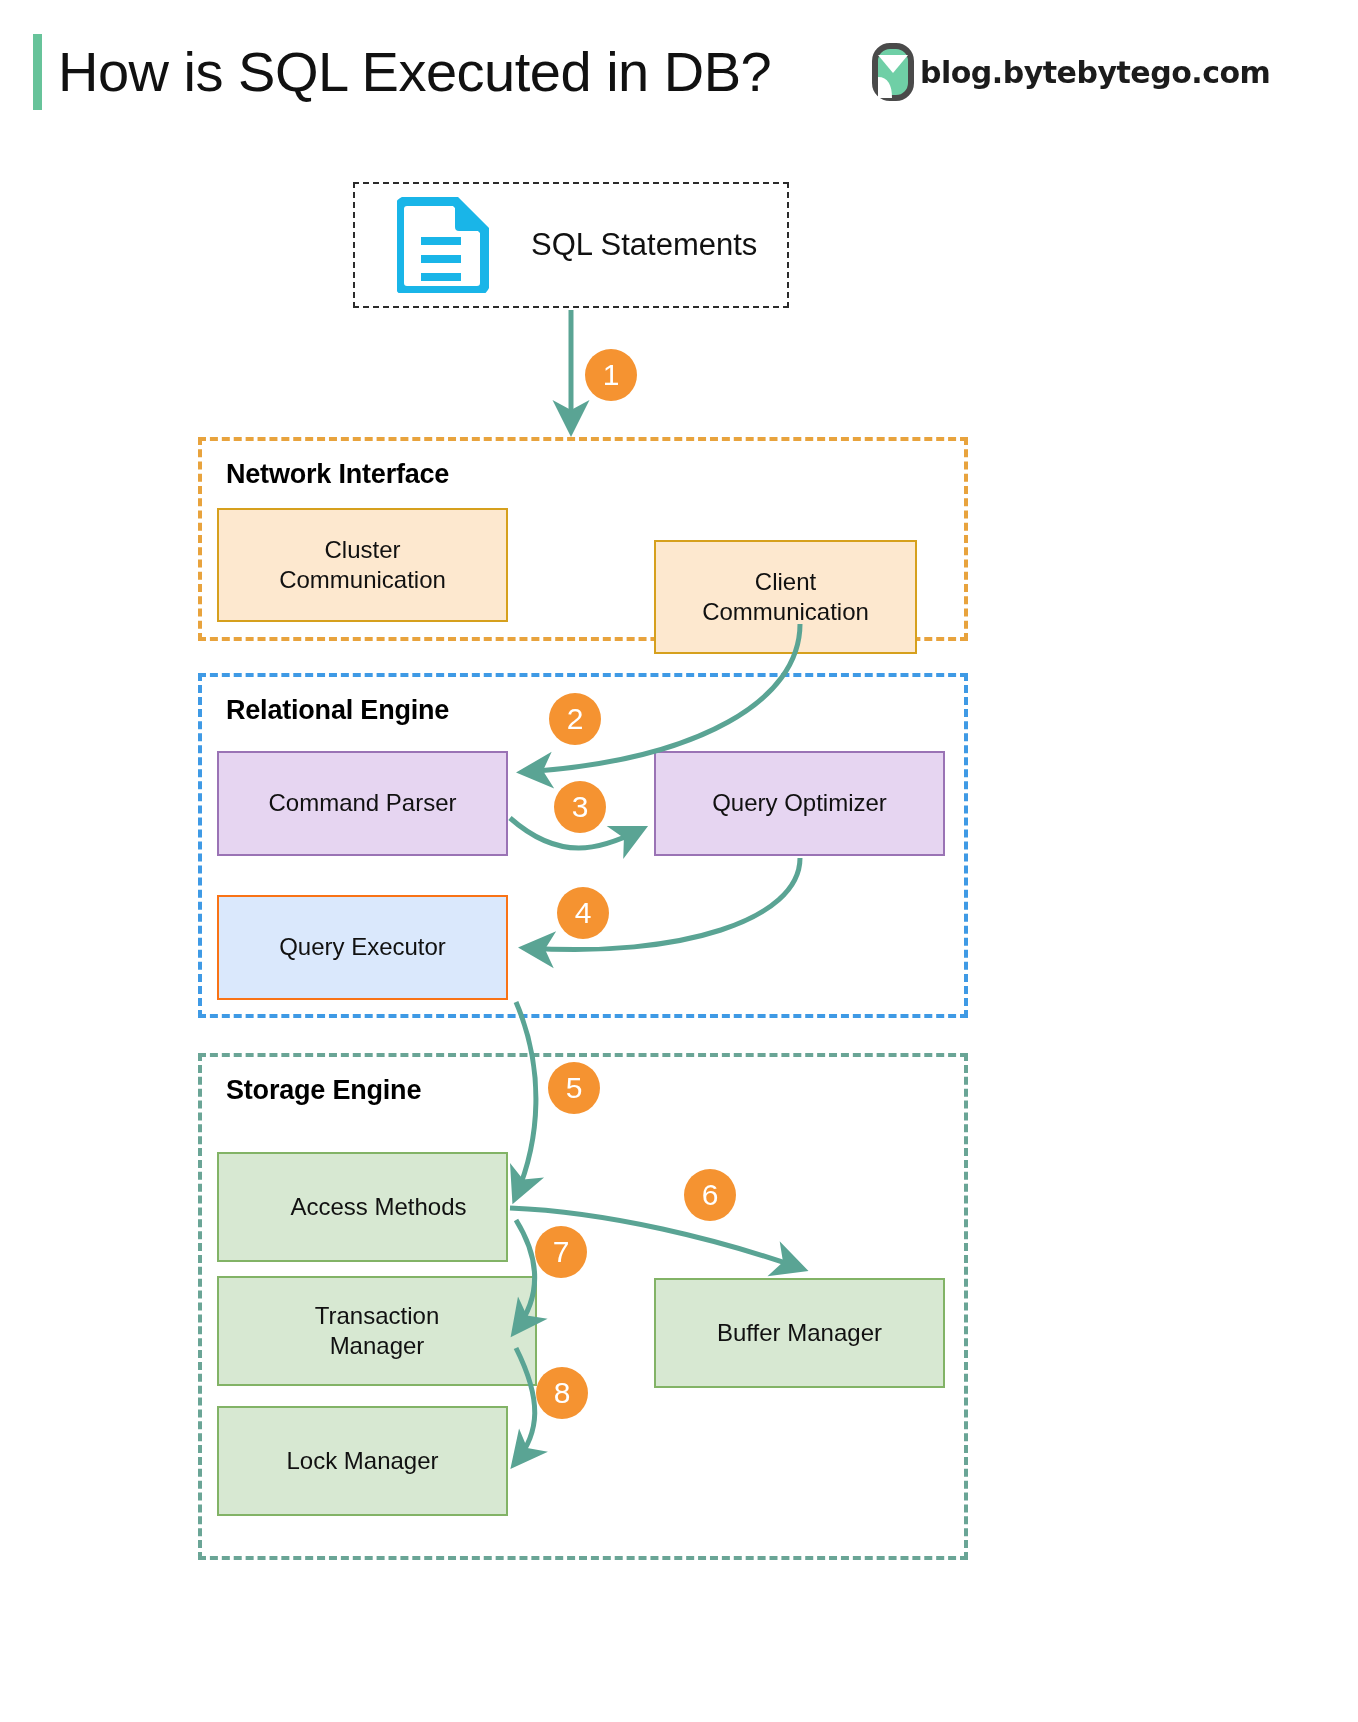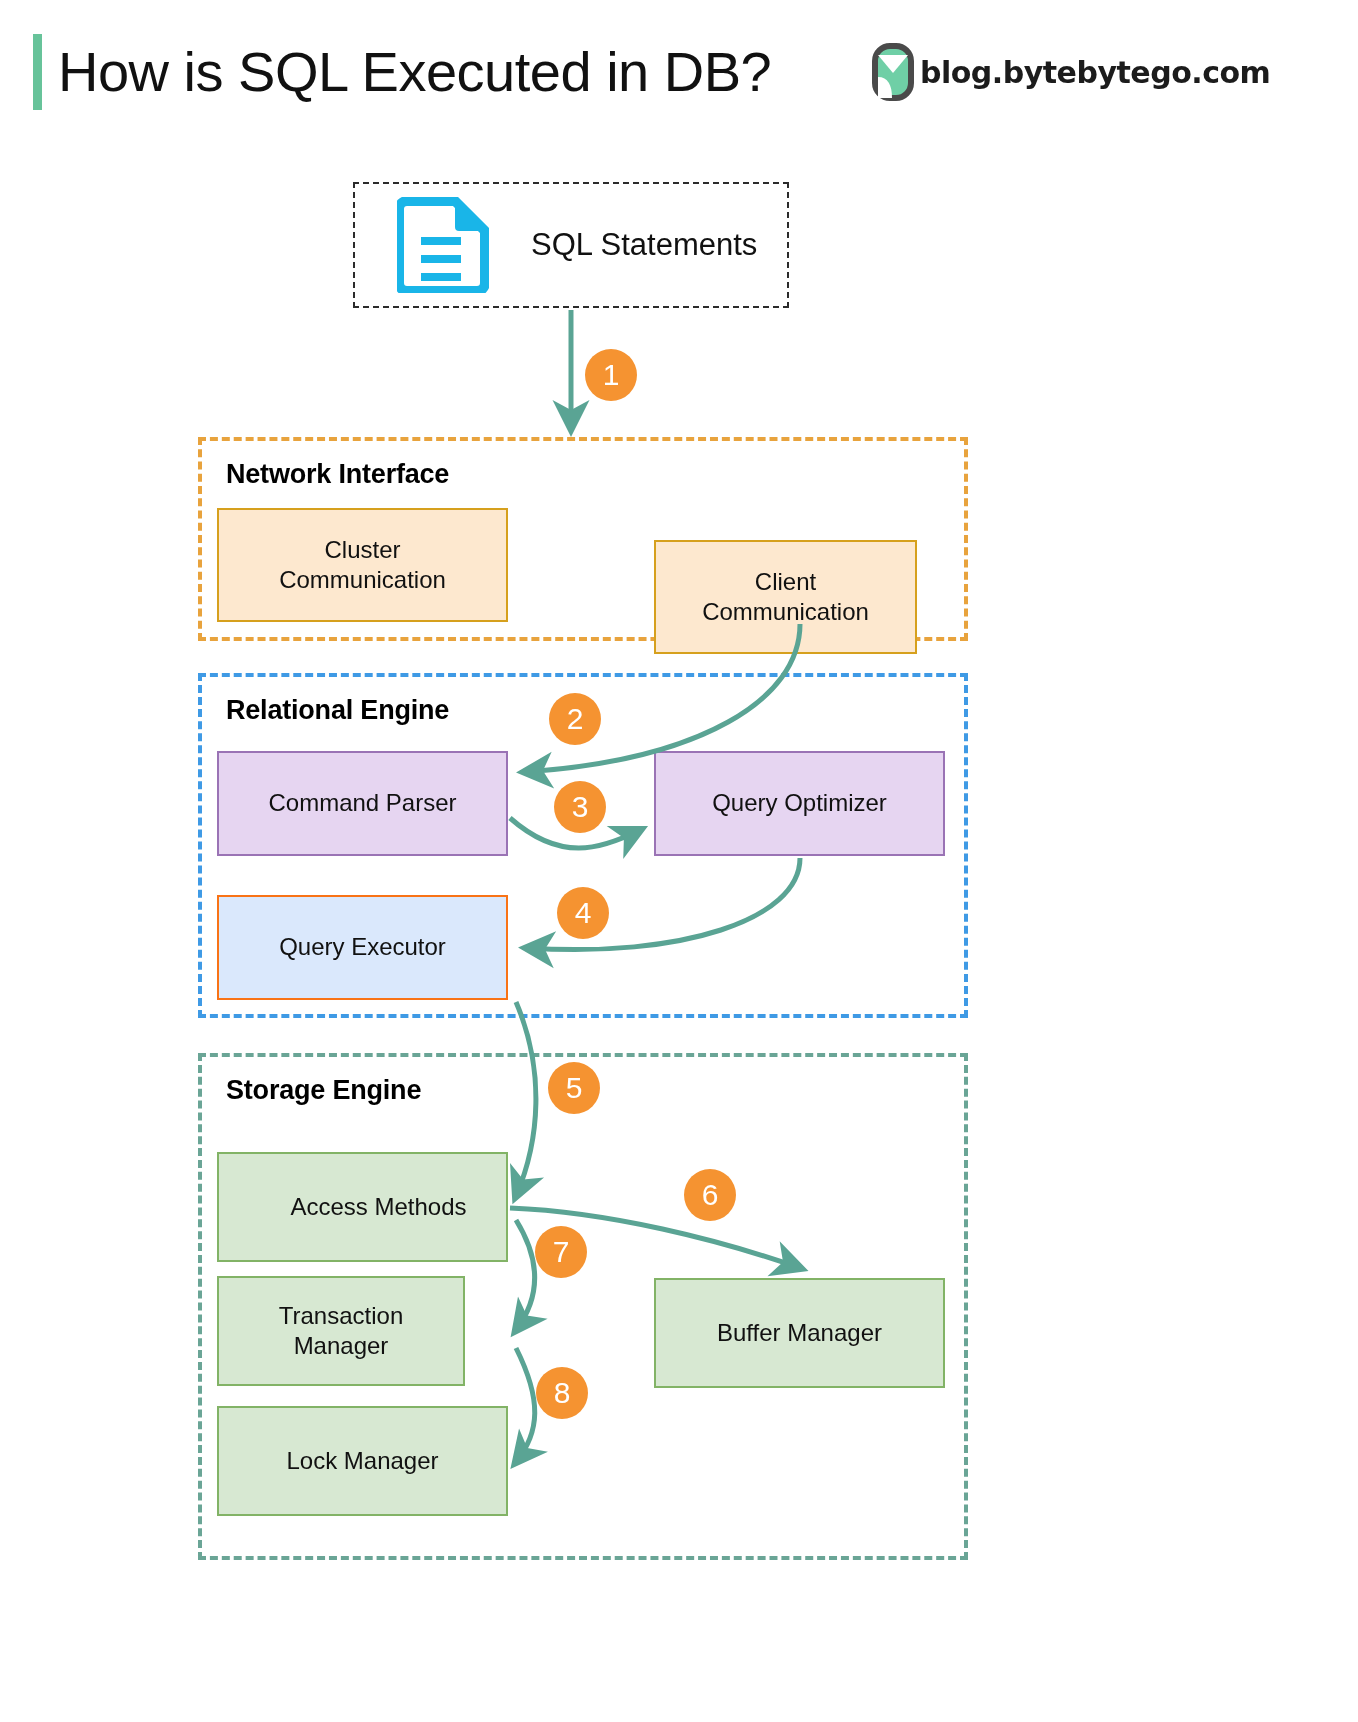--- a/index.html
+++ b/index.html
@@ -105,21 +105,21 @@
     <div class="group-title">Relational Engine</div>
   </div>
   <div class="node purple" style="left:217px;top:751px;width:291px;height:105px;">Command Parser</div>
   <div class="node purple" style="left:654px;top:751px;width:291px;height:105px;">Query Optimizer</div>
   <div class="node blue" style="left:217px;top:895px;width:291px;height:105px;">Query Executor</div>
 
   <div class="group" id="grp-storage" style="left:198px;top:1053px;width:770px;height:507px;">
     <div class="group-title">Storage Engine</div>
   </div>
   <div class="node green" style="left:217px;top:1152px;width:291px;height:110px;padding-left:42px;">Access Methods</div>
-  <div class="node green" style="left:217px;top:1276px;width:248px;height:110px;white-space:pre-line;">Transaction
+  <div class="node green" style="left:217px;top:1276px;width:320px;height:110px;white-space:pre-line;">Transaction
 Manager</div>
   <div class="node green" style="left:217px;top:1406px;width:291px;height:110px;">Lock Manager</div>
   <div class="node green" style="left:654px;top:1278px;width:291px;height:110px;">Buffer Manager</div>
 
   <svg id="wires" viewBox="0 0 1358 1722">
     <defs>
       <marker id="ah" markerWidth="9" markerHeight="9" refX="6.2" refY="4.5" orient="auto" markerUnits="strokeWidth">
         <path d="M0.6,0.8 L8,4.5 L0.6,8.2 L2.6,4.5 Z" fill="#5aa494"></path>
       </marker>
     </defs>

